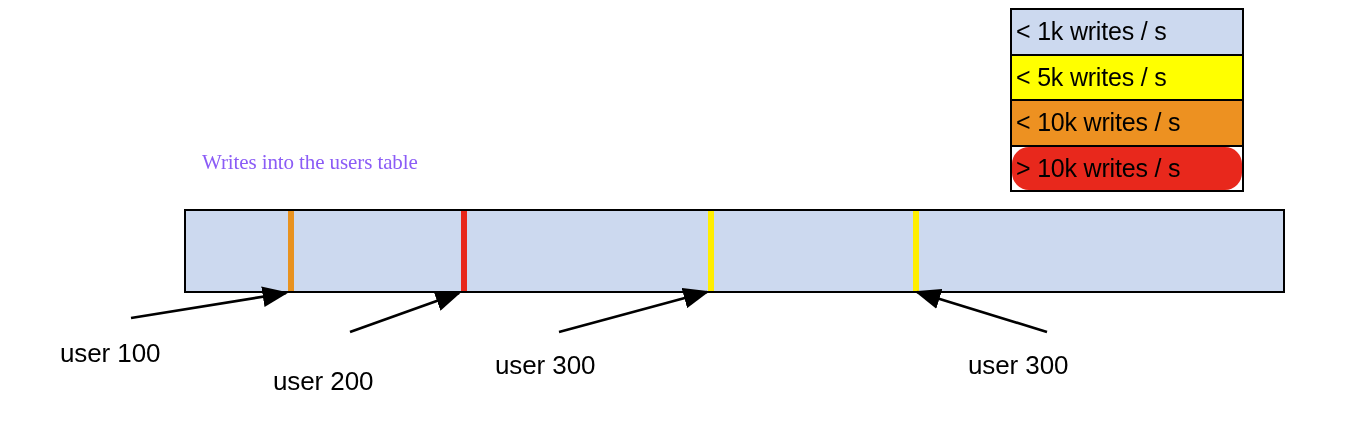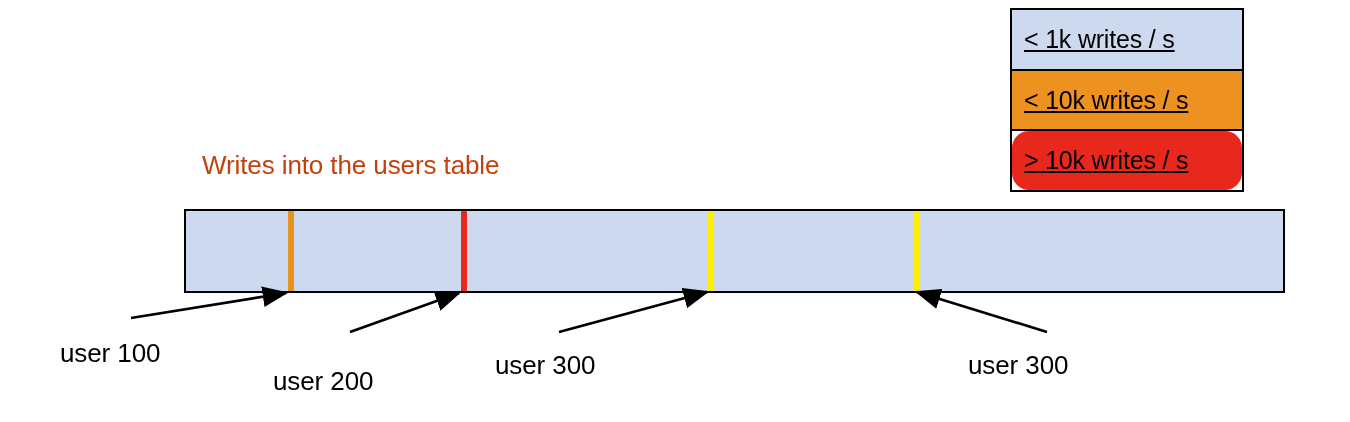--- a/index.html
+++ b/index.html
@@ -40,36 +40,36 @@
     border-bottom: 2px solid #000000;
   }
   .legend-row:last-child {
     border-bottom: none;
     border-radius: 17px;
   }
   .legend-label {
     font-size: 25px;
     color: #000000;
     line-height: 1;
-    padding-left: 12px;
+    padding-left: 4px;
     white-space: nowrap;
     letter-spacing: -0.2px;
-    text-decoration: underline;
   }
 
   
   #chart-title {
     position: absolute;
     left: 202px;
     top: 152px;
-    font-size: 26px;
-    color: #c2410c;
+    font-size: 21px;
+    color: #8b5cf6;
     line-height: 1;
     white-space: nowrap;
     letter-spacing: -0.1px;
+    font-family: Liberation Serif, serif;
   }
 
   
   #bar {
     position: absolute;
     left: 184px;
     top: 209px;
     width: 1101px;
     height: 84px;
     border: 2px solid #000000;
@@ -103,20 +103,23 @@
 </style>
 </head>
 <body>
 
 <div id="canvas">
 
   <div id="legend">
     <div class="legend-row" style="background: rgb(204, 217, 239);">
       <span class="legend-label">&lt; 1k writes / s</span>
     </div>
+    <div class="legend-row" style="background: rgb(255, 255, 0);">
+      <span class="legend-label">&lt; 5k writes / s</span>
+    </div>
     <div class="legend-row" style="background: rgb(237, 145, 33);">
       <span class="legend-label">&lt; 10k writes / s</span>
     </div>
     <div class="legend-row" style="background: rgb(232, 40, 28);">
       <span class="legend-label">&gt; 10k writes / s</span>
     </div>
   </div>
 
   <div id="chart-title">Writes into the users table</div>
 

